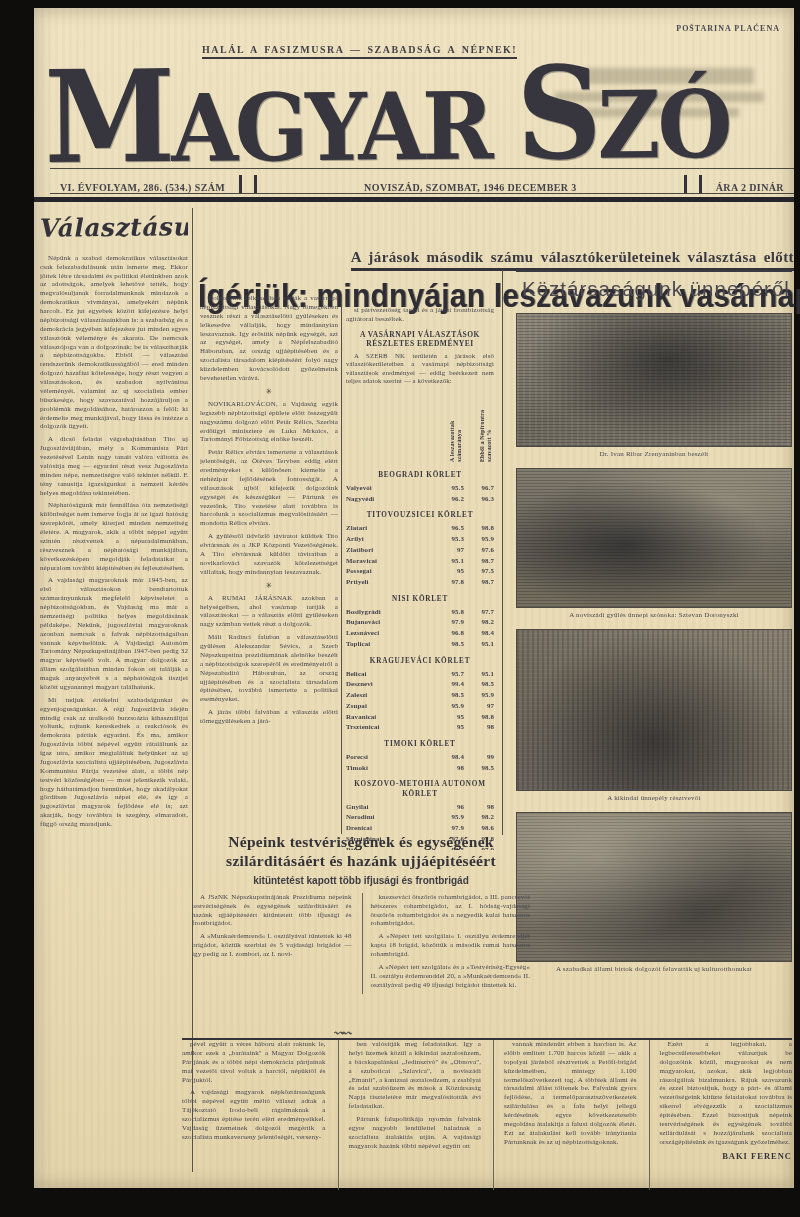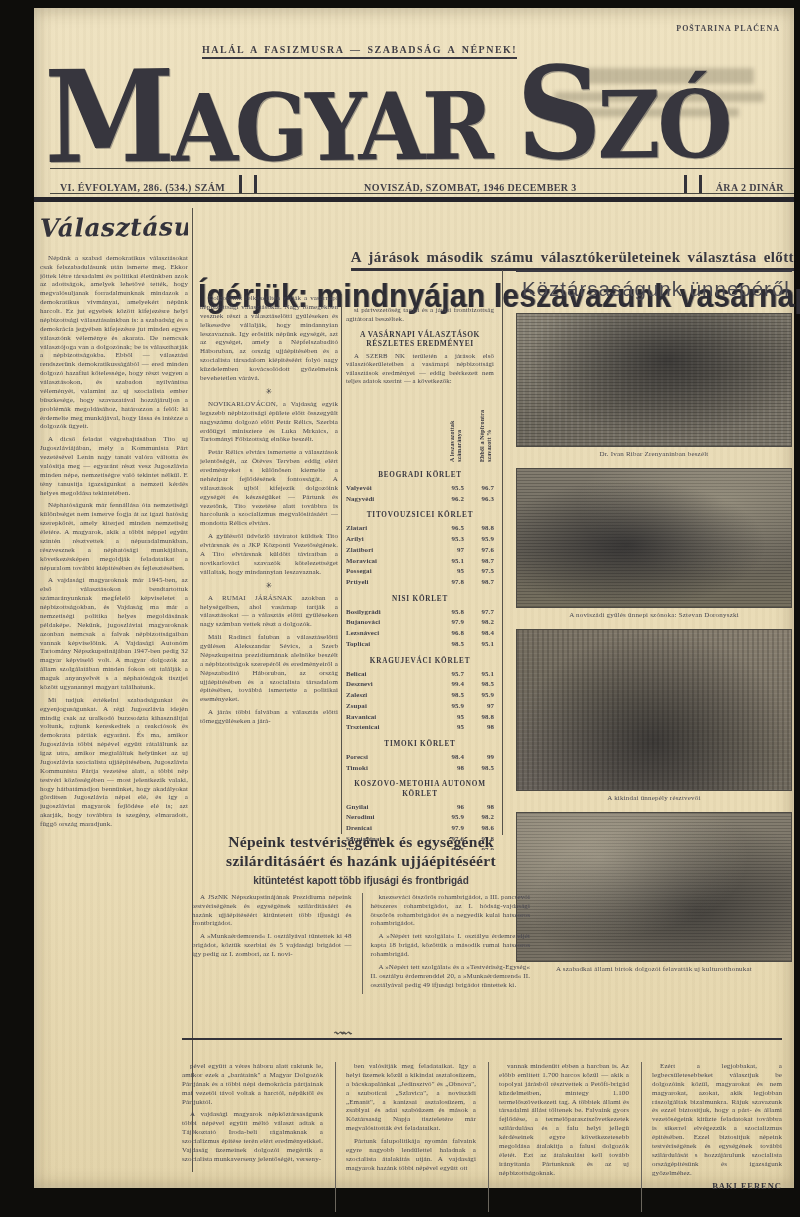--- a/index.html
+++ b/index.html
@@ -109,21 +109,21 @@
     repeating-linear-gradient(0deg, rgba(0,0,0,.18) 0 1px, transparent 1px 3px),
     linear-gradient(170deg,#90897a 0%,#756f63 60%,#7e7769 100%);}
   .caption{font-size:7px;color:#4a4952;text-align:center;margin-bottom:10px;letter-spacing:.2px;}
   
   #awards{position:absolute;left:158px;top:624px;width:338px;height:202px;overflow:hidden;}
   .aw-h1{font-size:15.5px;font-weight:bold;text-align:center;color:#333239;line-height:1.25;letter-spacing:.3px;}
   .aw-sub{font-family:"Liberation Sans", sans-serif;font-size:10px;font-weight:bold;text-align:center;color:#3d3c44;margin:4px 0 7px;}
   .aw-cols{display:flex;gap:10px;}
   .aw-col{flex:1;overflow:hidden;}
   
-  #bottom{position:absolute;left:148px;right:12px;top:830px;height:150px;border-top:2px solid #34333a;padding-top:22px;
+  #bottom{position:absolute;left:148px;right:2px;top:830px;height:150px;border-top:2px solid #34333a;padding-top:0;
     display:grid;grid-template-columns:repeat(4,1fr);column-gap:12px;font-family:Liberation Serif, serif;}
   .b-col{overflow:hidden;}
   .b-col + .b-col{border-left:1px solid #6a655c;padding-left:10px;}
   .signature{text-align:right;font-weight:bold;font-size:8.5px;letter-spacing:1px;color:#35343c;margin-top:2px;}
   .squiggle{position:absolute;left:300px;top:816px;font-size:10px;color:#55524b;letter-spacing:-2px;}
 </style>
 </head>
 <body>
 
 <div id="paper">

